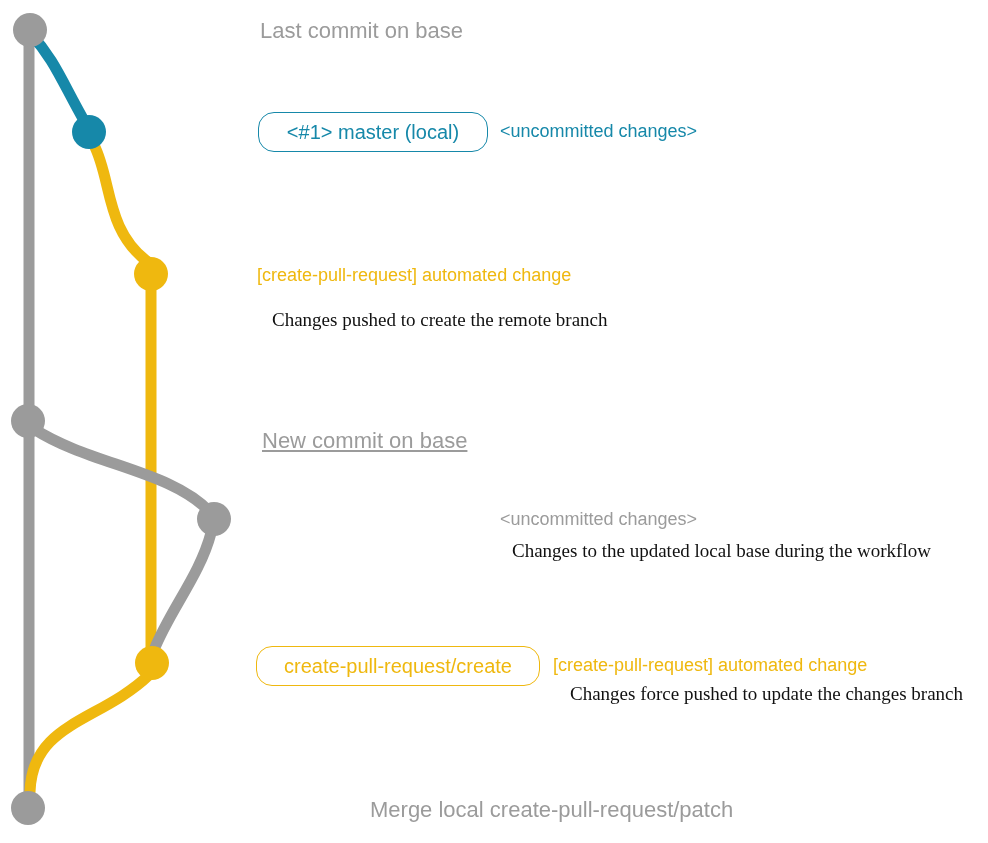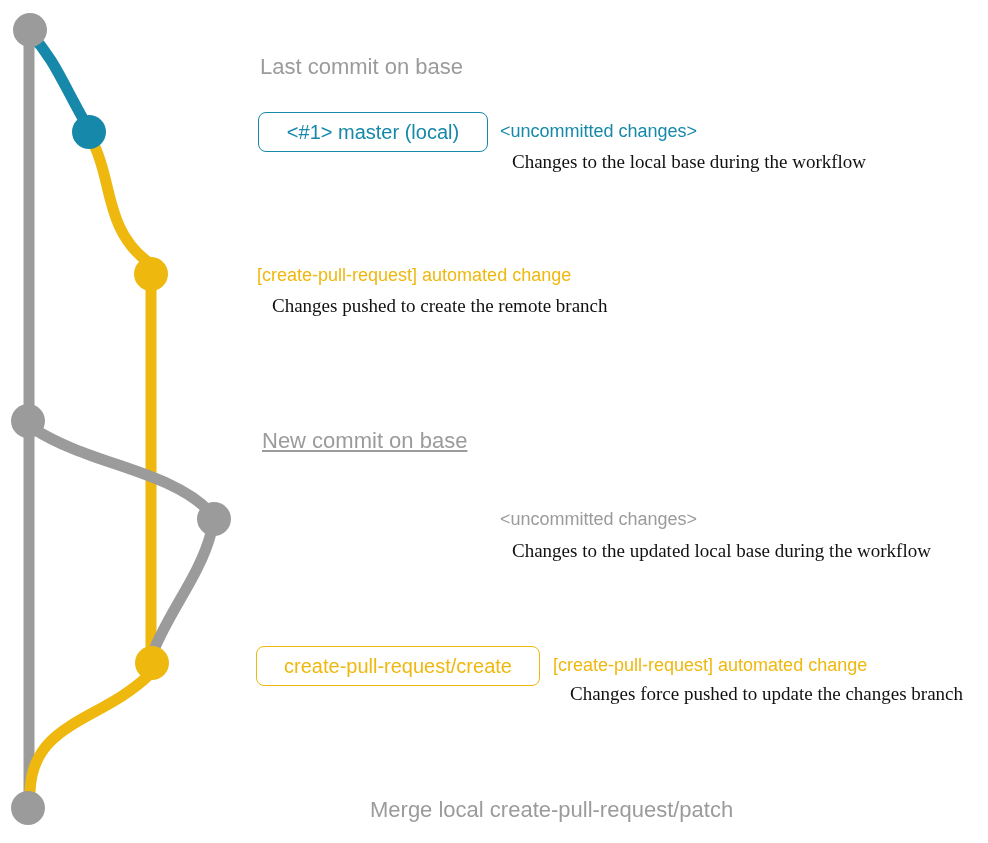--- a/index.html
+++ b/index.html
@@ -37,21 +37,21 @@
     font-family: "Liberation Serif", serif;
     font-size: 19px;
     line-height: 23px;
     color: var(--caption);
   }
   .badge {
     position: absolute;
     box-sizing: border-box;
     height: 40px;
     border: 1.5px solid;
-    border-radius: 8px;
+    border-radius: 16px;
     display: flex;
     align-items: center;
     justify-content: center;
     font-size: 20px;
     background: #ffffff;
   }
   .c-blue   { color: var(--blue);   border-color: var(--blue); }
   .c-gray   { color: var(--gray);   border-color: var(--gray); }
   .c-yellow { color: var(--yellow); border-color: var(--yellow); }
 </style>
@@ -70,28 +70,27 @@
       <path d="M149,675 C100,722 32,722 30,792" fill="none" stroke="#efb80f" stroke-width="11" stroke-linecap="round"></path>
       <circle cx="30" cy="30" r="17" fill="#9b9b9b"></circle>
       <circle cx="89" cy="132" r="17" fill="#1688a9"></circle>
       <circle cx="151" cy="274" r="17" fill="#efb80f"></circle>
       <circle cx="28" cy="421" r="17" fill="#9b9b9b"></circle>
       <circle cx="214" cy="519" r="17" fill="#9b9b9b"></circle>
       <circle cx="152" cy="663" r="17" fill="#efb80f"></circle>
       <circle cx="28" cy="808" r="17" fill="#9b9b9b"></circle>
     </svg>
 
-  <div class="txt heading" style="left:260px; top:18px;margin-top:36px;">Last commit on base</div>
+  <div class="txt heading" style="left:260px; top:18px;">Last commit on base</div>
 
   <div class="badge c-blue" style="left:258px; top:112px; width:230px;">&lt;#1&gt; master (local)</div>
   <div class="txt sub c-blue" style="left:500px; top:119px;">&lt;uncommitted changes&gt;</div>
-  <div class="txt caption" style="left:512px; top:150px;">Changes to the local base during the workflow</div>
 
   <div class="txt sub c-yellow" style="left:257px; top:263px;">[create-pull-request] automated change</div>
-  <div class="txt caption" style="left:272px; top:294px;text-align:center;">Changes pushed to create the remote branch</div>
+  <div class="txt caption" style="left:272px; top:308px;text-align:center;">Changes pushed to create the remote branch</div>
 
   <div class="txt heading" style="left:262px; top:428px;text-decoration:underline;">New commit on base</div>
 
   <div class="txt sub c-gray" style="left:500px; top:507px;">&lt;uncommitted changes&gt;</div>
   <div class="txt caption" style="left:512px; top:539px;">Changes to the updated local base during the workflow</div>
 
   <div class="badge c-yellow" style="left:256px; top:646px; width:284px;">create-pull-request/create</div>
   <div class="txt sub c-yellow" style="left:553px; top:653px;">[create-pull-request] automated change</div>
   <div class="txt caption" style="left:570px; top:682px;">Changes force pushed to update the changes branch</div>
 

